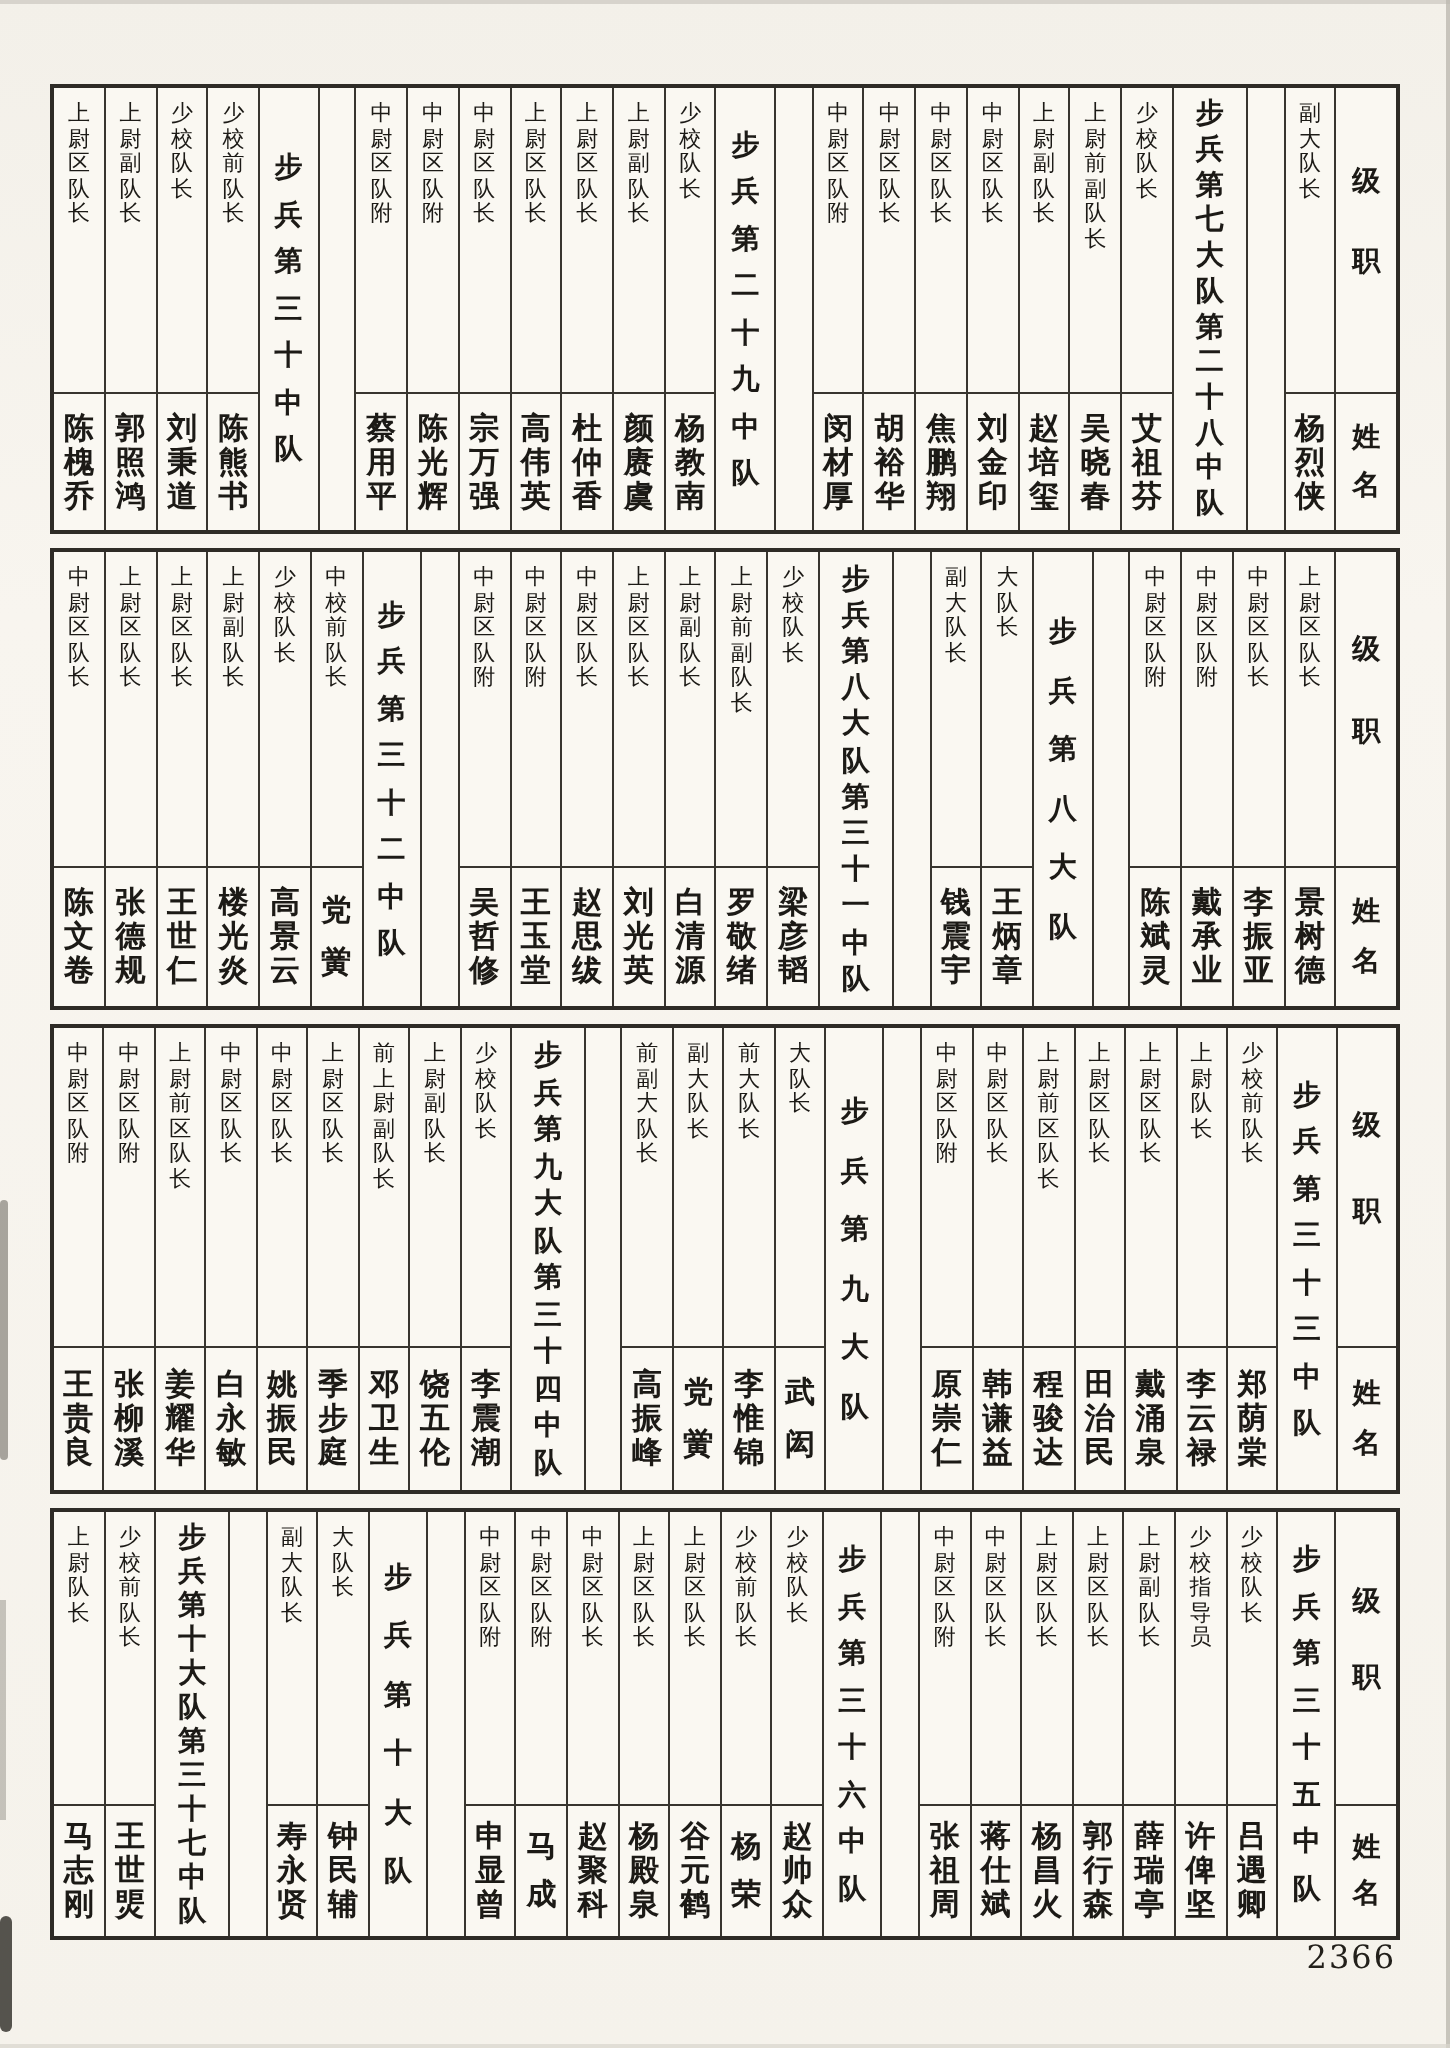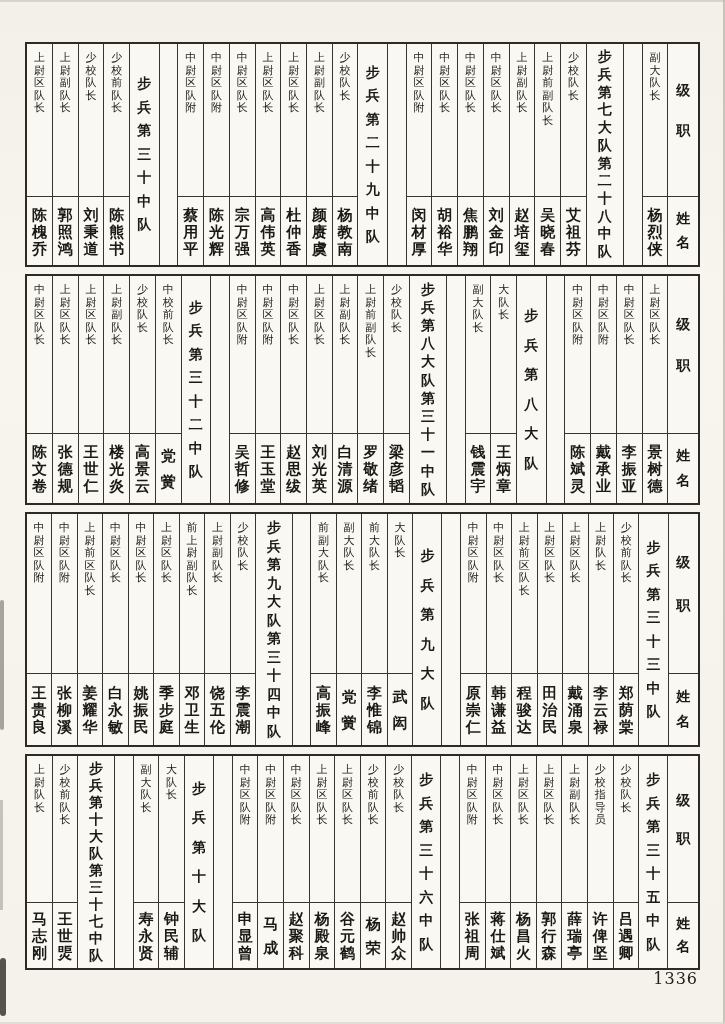--- a/index.html
+++ b/index.html
@@ -1340,21 +1340,21 @@
           <span class="ch">长</span>
         </div>
         <div class="name-cell">
           <span class="ch">马</span>
           <span class="ch">志</span>
           <span class="ch">刚</span>
         </div>
       </div>
     </div>
 
-  <div class="page-number">1336</div>
+  <div class="page-number">2366</div>
 
   <div class="artifact art-top"></div>
   <div class="artifact art-right"></div>
   <div class="artifact art-bottom"></div>
   <div class="artifact art-left-1"></div>
   <div class="artifact art-left-2"></div>
   <div class="artifact art-left-3"></div>
 </div>
 
 </body></html>

